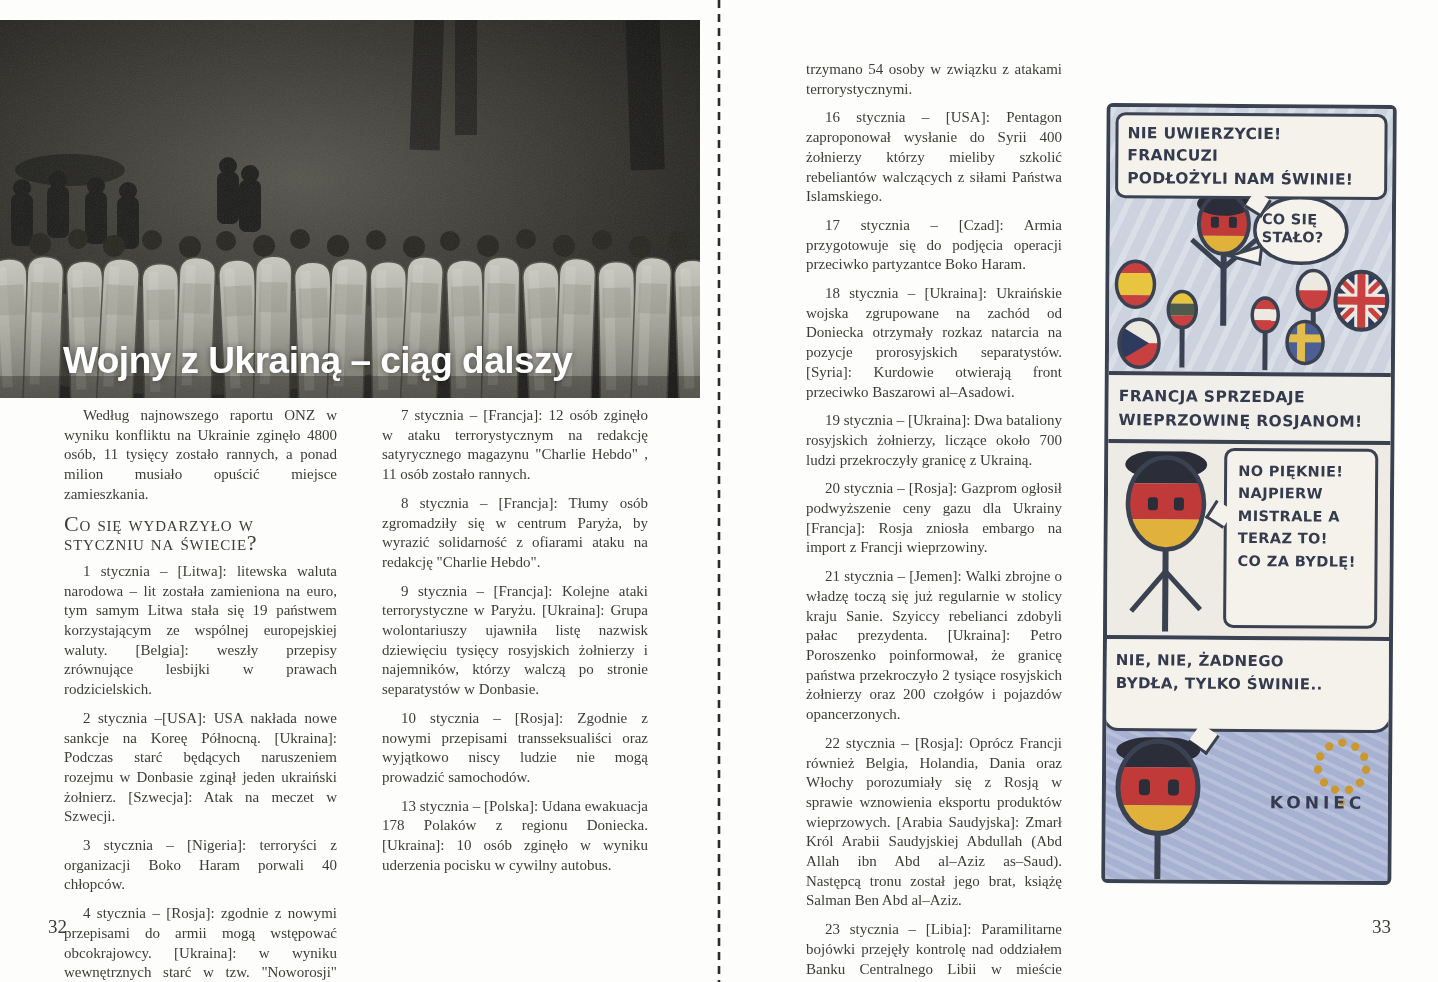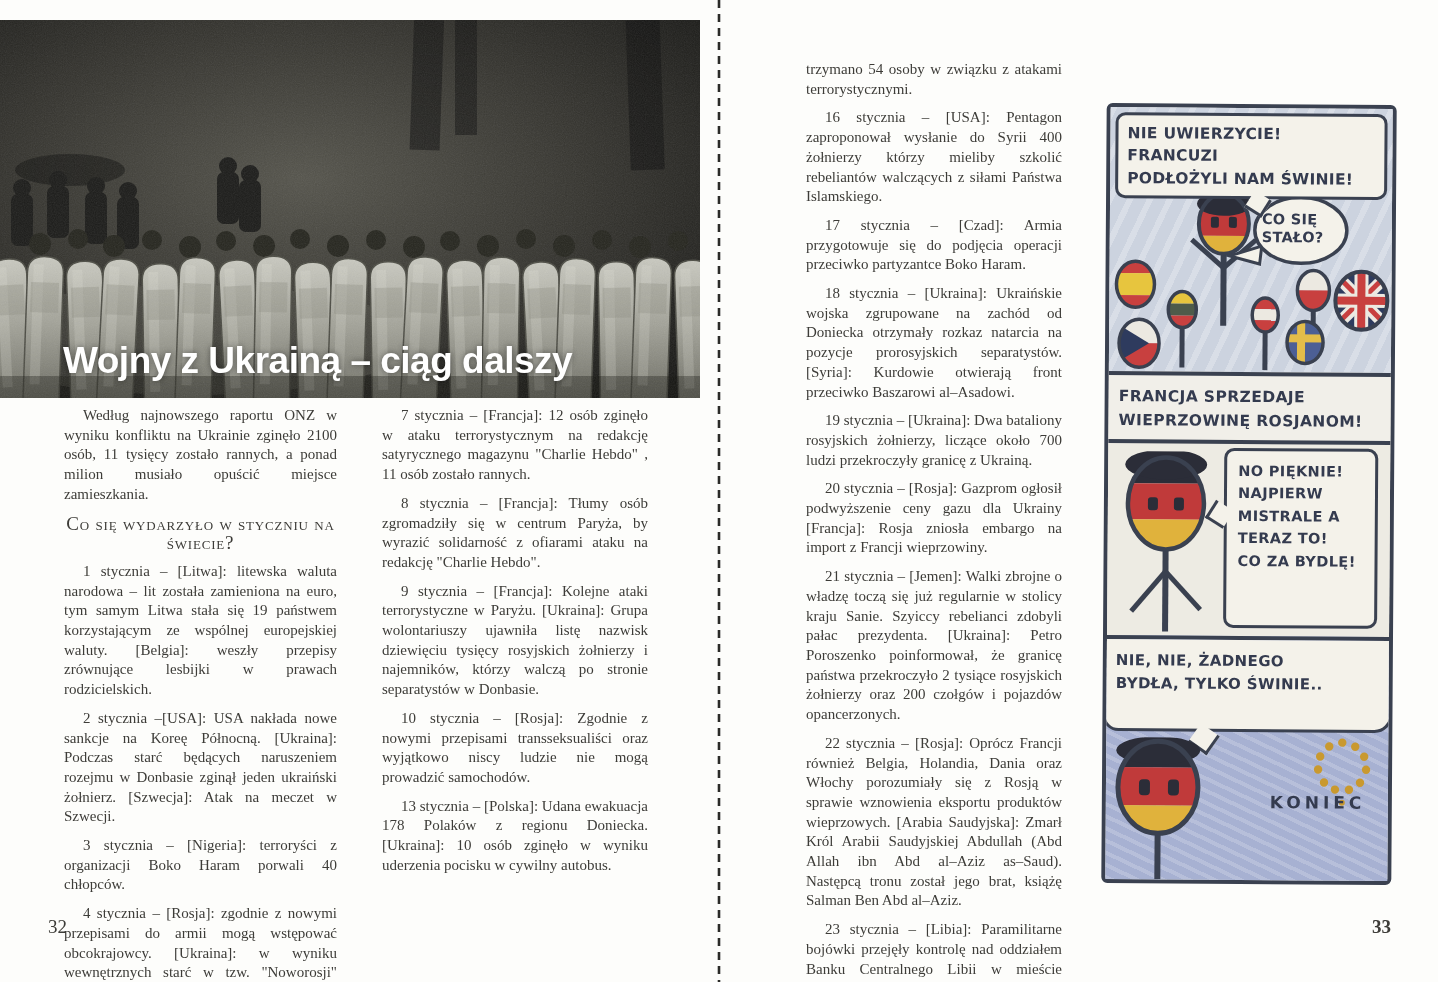--- a/index.html
+++ b/index.html
@@ -9,28 +9,28 @@
   
   .photo{position:absolute;left:0;top:0;width:700px;height:378px;overflow:hidden;background:#20201d;margin-top:20px;}
   .headline{position:absolute;left:63px;top:320px;font-family:"Liberation Sans",sans-serif;
             font-weight:700;font-size:37px;letter-spacing:-0.5px;color:#ffffff;white-space:nowrap;
             text-shadow:0 0 6px rgba(0,0,0,.45);}
 
   
   .col{position:absolute;font-size:15px;line-height:19.7px;text-align:justify;}
   .col p{margin:0 16px 9px;text-indent:19px;}
   .col p.noindent{text-indent:0;}
-  .section-heading{margin:3px 0 9px;font-variant:small-caps;font-weight:400;font-size:19px;
-                   letter-spacing:0.8px;text-align:center;}
+  .section-heading{margin:3px 0 9px;font-variant:small-caps;font-weight:400;font-size:22px;
+                   letter-spacing:0.8px;text-align:left;}
   .col1{left:48px;top:406px;width:305px;}
   .col2{left:366px;top:406px;width:298px;}
   .col3{left:790px;top:60px;width:288px;}
   .pagenum{position:absolute;font-size:19px;}
   .pagenum-left{left:48px;top:916px;}
-  .pagenum-right{left:1372px;top:916px;font-weight:bold;}
+  .pagenum-right{left:1372px;top:916px;}
 
   
   .divider{position:absolute;left:716px;top:0;width:6px;height:982px;}
 
   
   .comic{position:absolute;left:1104px;top:104px;width:290px;height:780px;box-sizing:border-box;
          border:4px solid #3a4150;border-radius:6px;transform:rotate(0.4deg);background:#f1efe9;}
   .panel{position:relative;box-sizing:border-box;overflow:hidden;}
   .panel+.panel{border-top:4px solid #3a4150;}
   .panel-1{height:264px;background:#ccd3df;
@@ -148,21 +148,21 @@
       <use href="#shield" transform="translate(598,242) rotate(-1)"></use>
       <use href="#shield" transform="translate(636,237) rotate(2)"></use>
       <use href="#shield" transform="translate(674,241) rotate(-2)"></use>
       <rect y="356" width="719" height="22" fill="#14140f" opacity="0.35"></rect>
       <rect width="719" height="378" filter="url(#grain)" opacity="0.8"></rect>
     </svg>
     <div class="headline">Wojny z Ukrainą – ciąg dalszy</div>
   </div>
 
   <div class="col col1">
-    <p>Według najnowszego raportu ONZ w wyniku konfliktu na Ukrainie zginęło 2100 osób, 11 tysięcy zostało rannych, a ponad milion musiało opuścić miejsce zamieszkania.</p>
+    <p>Według najnowszego raportu ONZ w wyniku konfliktu na Ukrainie zginęło 4800 osób, 11 tysięcy zostało rannych, a ponad milion musiało opuścić miejsce zamieszkania.</p>
     <p class="section-heading noindent">Co się wydarzyło w styczniu na świecie?</p>
     <p>1 stycznia – [Litwa]: litewska waluta narodowa – lit została zamieniona na euro, tym samym Litwa stała się 19 państwem korzystającym ze wspólnej europejskiej waluty. [Belgia]:  weszły przepisy zrównujące lesbijki w prawach rodzicielskich.</p>
     <p>2 stycznia –[USA]: USA nakłada nowe sankcje na Koreę Północną. [Ukraina]: Podczas starć będących naruszeniem rozejmu w Donbasie zginął jeden ukraiński żołnierz. [Szwecja]:  Atak na meczet w Szwecji.</p>
     <p>3 stycznia – [Nigeria]: terroryści z organizacji Boko Haram porwali 40 chłopców.</p>
     <p>4 stycznia – [Rosja]: zgodnie z nowymi przepisami do armii mogą wstępować obcokrajowcy. [Ukraina]: w wyniku wewnętrznych starć w tzw. "Noworosji" zginęło 23 separatystów.</p>
     <p>6 stycznia – [Korea Południowa]: Agencja Yonhap, powołując się na dokumenty ministerstwa obrony podała, że Korea Północna posiada technologię pozwalającą na miniaturyzację głowic nuklearnych. [Turcja] W samobójczym ataku terrorystycznym zginął jeden policjant.</p>
   </div>
 
   <div class="col col2">
     <p>7 stycznia – [Francja]: 12 osób zginęło w ataku terrorystycznym na redakcję satyrycznego magazynu "Charlie Hebdo" , 11 osób zostało rannych.</p>

